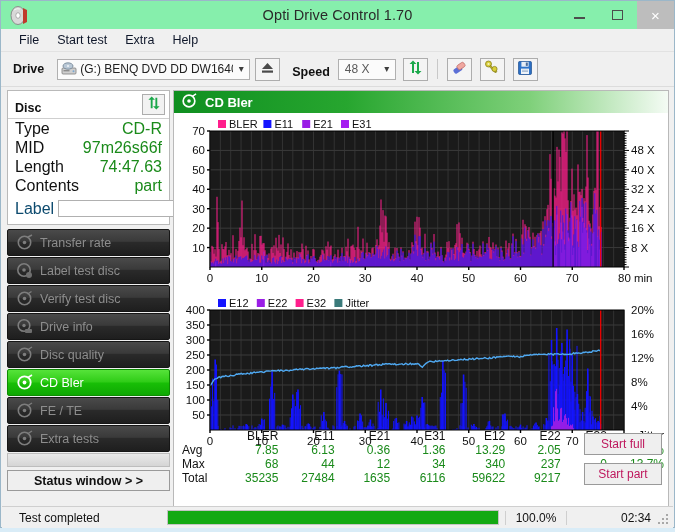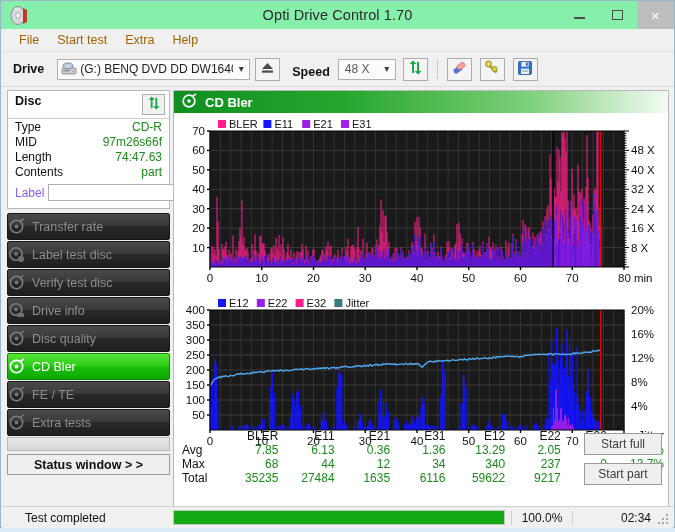--- a/index.html
+++ b/index.html
@@ -39,21 +39,21 @@
   #btn-max{right:38px;}
   #btn-close{right:0;background:#bdbdbd;color:#ffffff;font-size:15px;width:37px;}
   .min-glyph{width:11px;height:2px;background:#4c4c4c;margin-top:6px;}
   .max-glyph{width:11px;height:10px;border:1.6px solid #4c4c4c;box-sizing:border-box;}
   
   #menubar{
     height:22px;display:flex;align-items:center;
     padding-left:9px;background:#f0f0f0;border-bottom:1px solid #e2e2e2;
   }
   .menu-item{
-    padding:2px 9px;color:#a16207;font-size:12.5px;
+    padding:2px 9px;color:#0f172a;font-size:12.5px;
   }
   
   #toolbar{
     height:34px;display:flex;align-items:center;
     background:#f0f0f0;padding-left:12px;gap:0;
     border-bottom:1px solid #dcdcdc;
   }
   #toolbar .lbl{font-weight:bold;font-size:12.5px;color:#111;}
   .combo{
     height:21px;border:1px solid #b0b0b0;background:#fbfbfb;
@@ -82,39 +82,39 @@
   }
   
   #leftpane{
     position:absolute;left:6px;top:0;width:163px;height:431px;
   }
   #disc-box{
     border:1px solid #b9b9b9;background:#ffffff;
     box-sizing:border-box;width:163px;
   }
   #disc-head{
-    display:flex;align-items:flex-start;justify-content:space-between;
+    display:flex;align-items:flex-end;justify-content:space-between;
     padding:3px 4px 3px 7px;border-bottom:1px solid #cfcfcf;
   }
   #disc-head .t{font-weight:bold;font-size:12.5px;color:#111;}
   #disc-refresh{width:23px;height:21px;border:1px solid #adadad;background:#f2f2f2;
     display:flex;align-items:center;justify-content:center;box-sizing:border-box;}
-  .disc-row{display:flex;justify-content:space-between;padding:1px 7px 0 7px;font-size:12px;}
+  .disc-row{display:flex;justify-content:space-between;padding:1px 7px 0 7px;font-size:16px;}
   .disc-row .k{color:#111;}
   .disc-row .v{color:#1a8a1a;}
   #label-row{display:flex;align-items:center;padding:3px 4px 5px 7px;gap:4px;}
-  #label-row .k{color:#8b5cf6;font-size:12px;}
+  #label-row .k{color:#0c4a6e;font-size:16px;}
   #label-input{flex:1;height:17px;border:1px solid #b0b0b0;background:#ffffff;box-sizing:border-box;}
   #label-cd{width:23px;height:21px;border:1px solid #adadad;background:#f2f2f2;
     display:flex;align-items:center;justify-content:center;box-sizing:border-box;}
   
   #navlist{margin-top:4px;width:163px;}
   .nav{
     height:27px;margin-bottom:1px;display:flex;align-items:center;
-    box-sizing:border-box;
+    padding-left:8px;box-sizing:border-box;
     background:linear-gradient(180deg,#4a4a4a 0%,#3a3a3a 45%,#2a2a2a 50%,#1e1e1e 100%);
     border:1px solid #161616;border-radius:2px;
     color:#8d8d8d;font-size:12.5px;
   }
   .nav.active{
     background:linear-gradient(180deg,#56e33a 0%,#2fcc17 48%,#18bf06 52%,#0fa803 100%);
     border:1px solid #0d8c02;color:#ffffff;
   }
   .nav .nico{width:17px;height:17px;margin-right:7px;flex:0 0 17px;}
   #nav-filler{height:14px;background:linear-gradient(180deg,#e9e9e9,#d5d5d5);
@@ -140,29 +140,29 @@
   #stats{position:absolute;left:0;top:338px;width:494px;}
   #stats table{border-collapse:collapse;font-size:12px;}
   #stats td{padding:0 4px;text-align:right;white-space:nowrap;}
   #stats td.rh{text-align:left;color:#111;padding-left:8px;}
   #stats th{font-size:12px;color:#111;font-weight:normal;text-align:right;padding:0 4px;}
   #stats .val{color:#1a8a1a;}
   #startbtns{position:absolute;right:6px;top:342px;width:78px;}
   .startbtn{
     height:22px;border:1px solid #9a9a9a;background:#efefef;
     display:flex;align-items:center;justify-content:center;
-    font-size:12px;color:#404040;margin-bottom:8px;box-sizing:border-box;
+    font-size:12px;color:#be185d;margin-bottom:8px;box-sizing:border-box;
   }
   
   #statusbar{
     position:absolute;left:1px;top:505px;width:671px;height:21px;
     display:flex;align-items:center;font-size:12px;color:#111;
     border-top:1px solid #cfcfcf;background:#f0f0f0;
   }
-  #status-text{padding-left:23px;width:148px;}
+  #status-text{padding-left:17px;width:148px;}
   #progress-outer{
     width:332px;height:15px;background:#e6e6e6;border:1px solid #c4c4c4;
     box-sizing:border-box;position:relative;overflow:hidden;
   }
   #progress-fill{height:100%;background:#13a913;}
   #pct{width:60px;text-align:center;border-left:1px solid #cfcfcf;margin-left:6px;}
   #elapsed{flex:1;text-align:right;padding-right:22px;border-left:1px solid #cfcfcf;}
   #grip{position:absolute;right:4px;bottom:3px;width:11px;height:11px;}
   .gd{position:absolute;width:2px;height:2px;background:#a8a8a8;}
 </style>

